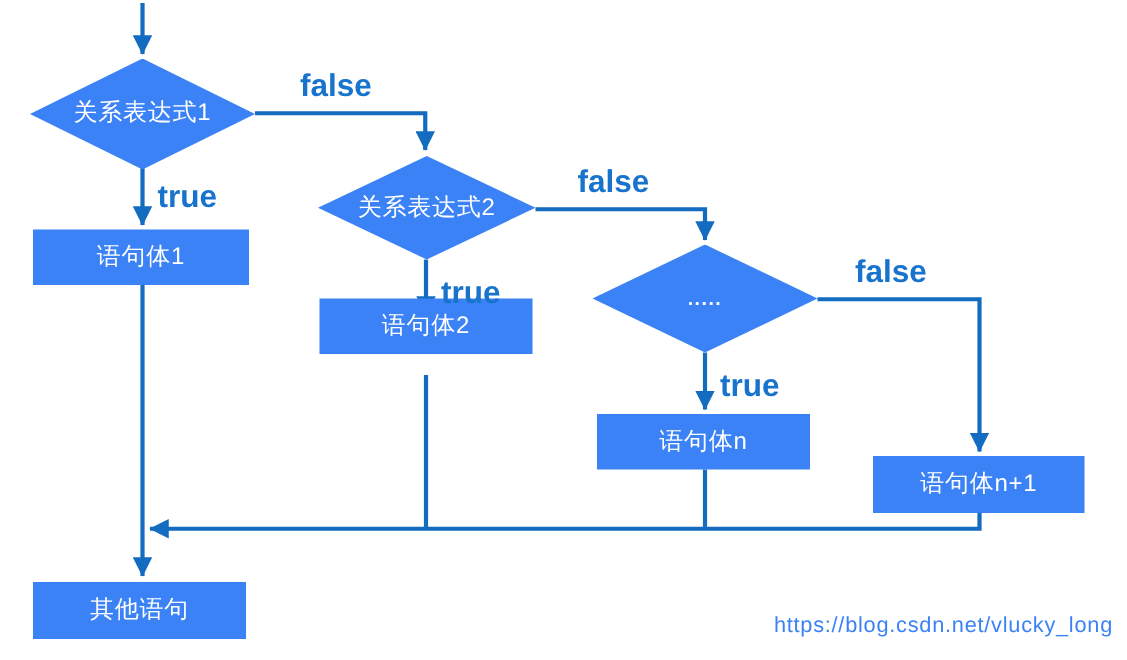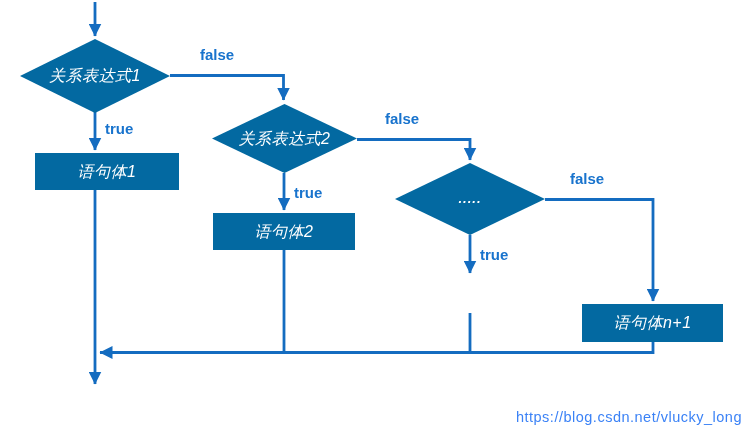--- a/index.html
+++ b/index.html
@@ -18,35 +18,34 @@
   #wires {
     position: absolute;
     left: 0; top: 0;
     width: 751px; height: 440px;
   }
   .node {
     position: absolute;
     display: flex;
     align-items: center;
     justify-content: center;
-    background: #0369a1;
+    background: #3b82f6;
     color: #ffffff;
     font-size: 16px;
     text-align: center;
     line-height: 1.1;
     letter-spacing: 0.5px;
-    font-style: italic;
   }
   .diamond {
     clip-path: polygon(50% 0%, 100% 50%, 50% 100%, 0% 50%);
   }
   .edge-label {
     position: absolute;
     color: #1873cd;
-    font-size: 15px;
+    font-size: 21px;
     font-weight: bold;
     white-space: nowrap;
   }
   .dots {
     font-weight: bold;
     letter-spacing: 1px;
     font-size: 13px;
   }
   #watermark {
     position: absolute;
@@ -83,27 +82,29 @@
       <path d="M95,190 L95,384" marker-end="url(#arr)"></path>
     </g>
   </svg>
 
   <div class="node diamond" style="left:20px; top:39px; width:150px; height:74px;">关系表达式1</div>
 
   <div class="node diamond" style="left:212px; top:104px; width:145px; height:69px;">关系表达式2</div>
 
   <div class="node diamond dots" style="left:395px; top:163px; width:150px; height:72px;">.....</div>
 
-  <div class="node" style="left:35px; top:153px; width:144px; height:37px;">语句体1</div>
+  <div class="node" style="left:22px; top:153px; width:144px; height:37px;">语句体1</div>
 
-  <div class="node" style="left:213px; top:213px; width:142px; height:37px;">语句体2</div>
+  <div class="node" style="left:213px; top:199px; width:142px; height:37px;">语句体2</div>
 
+  <div class="node" style="left:398px; top:276px; width:142px; height:37px;">语句体n</div>
 
   <div class="node" style="left:582px; top:304px; width:141px; height:38px;">语句体n+1</div>
 
+  <div class="node" style="left:22px; top:388px; width:142px; height:38px;">其他语句</div>
 
   <span class="edge-label" style="left:200px; top:46px;">false</span>
 
   <span class="edge-label" style="left:105px; top:120px;">true</span>
 
   <span class="edge-label" style="left:385px; top:110px;">false</span>
 
   <span class="edge-label" style="left:294px; top:184px;">true</span>
 
   <span class="edge-label" style="left:570px; top:170px;">false</span>

